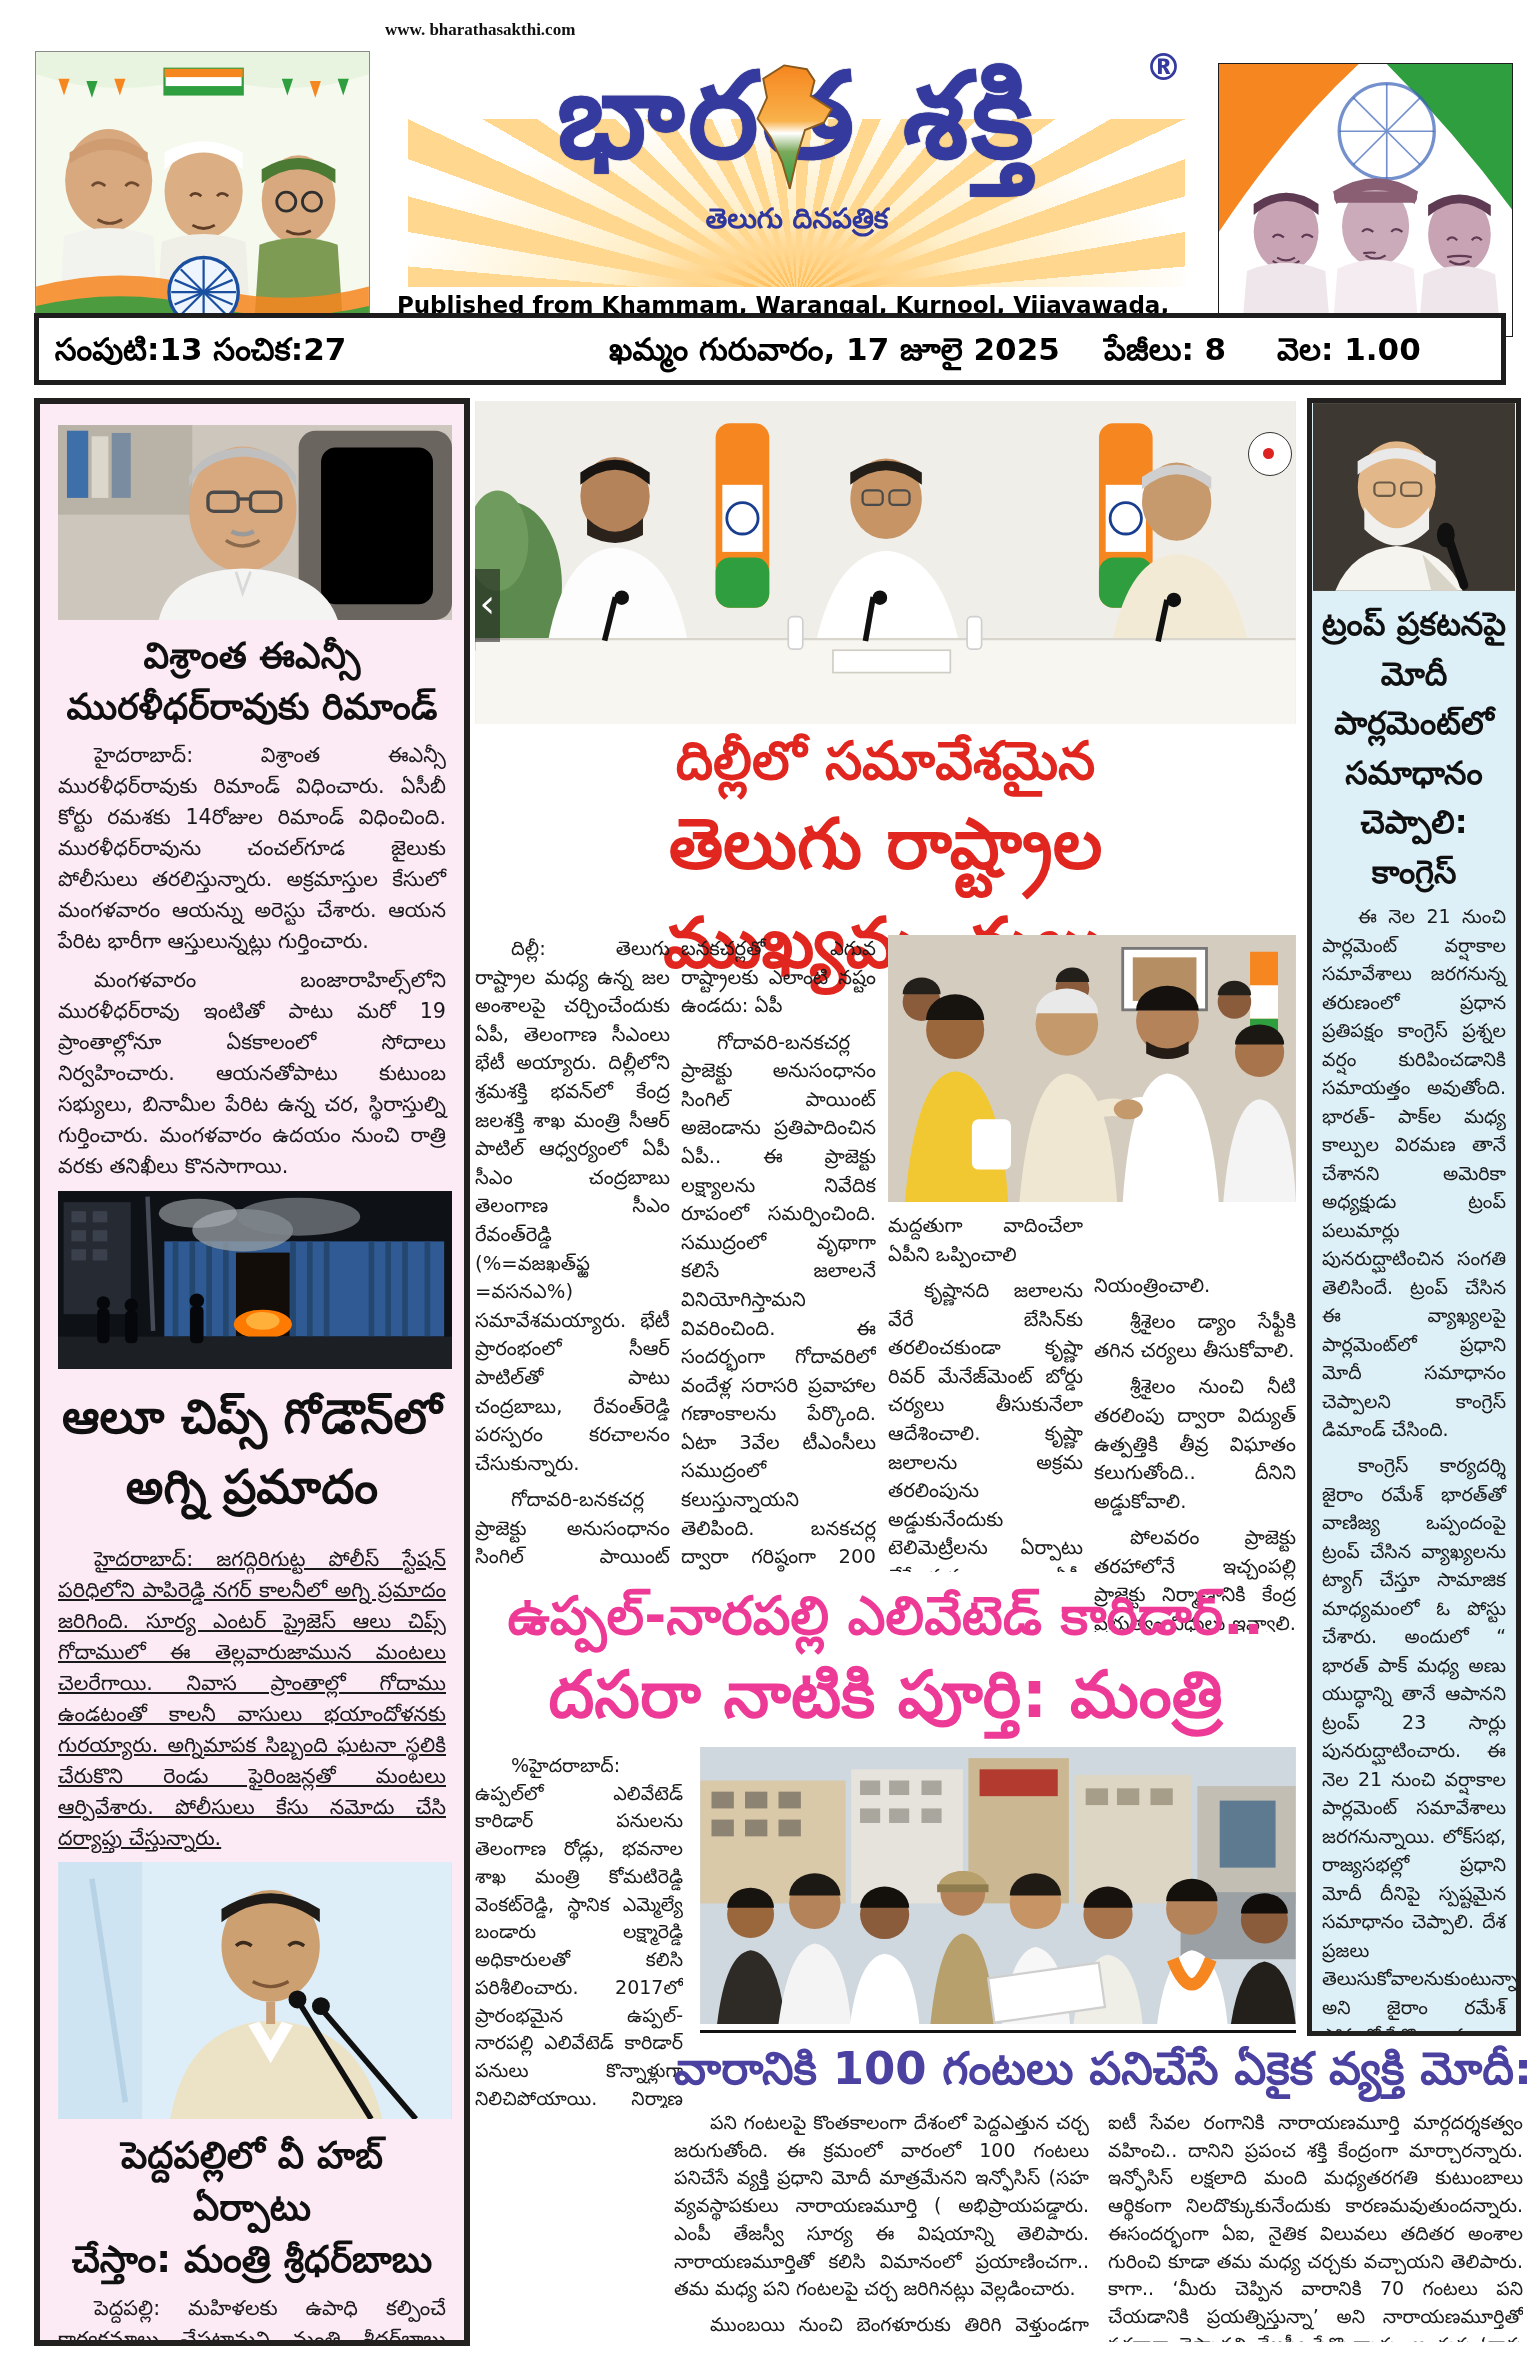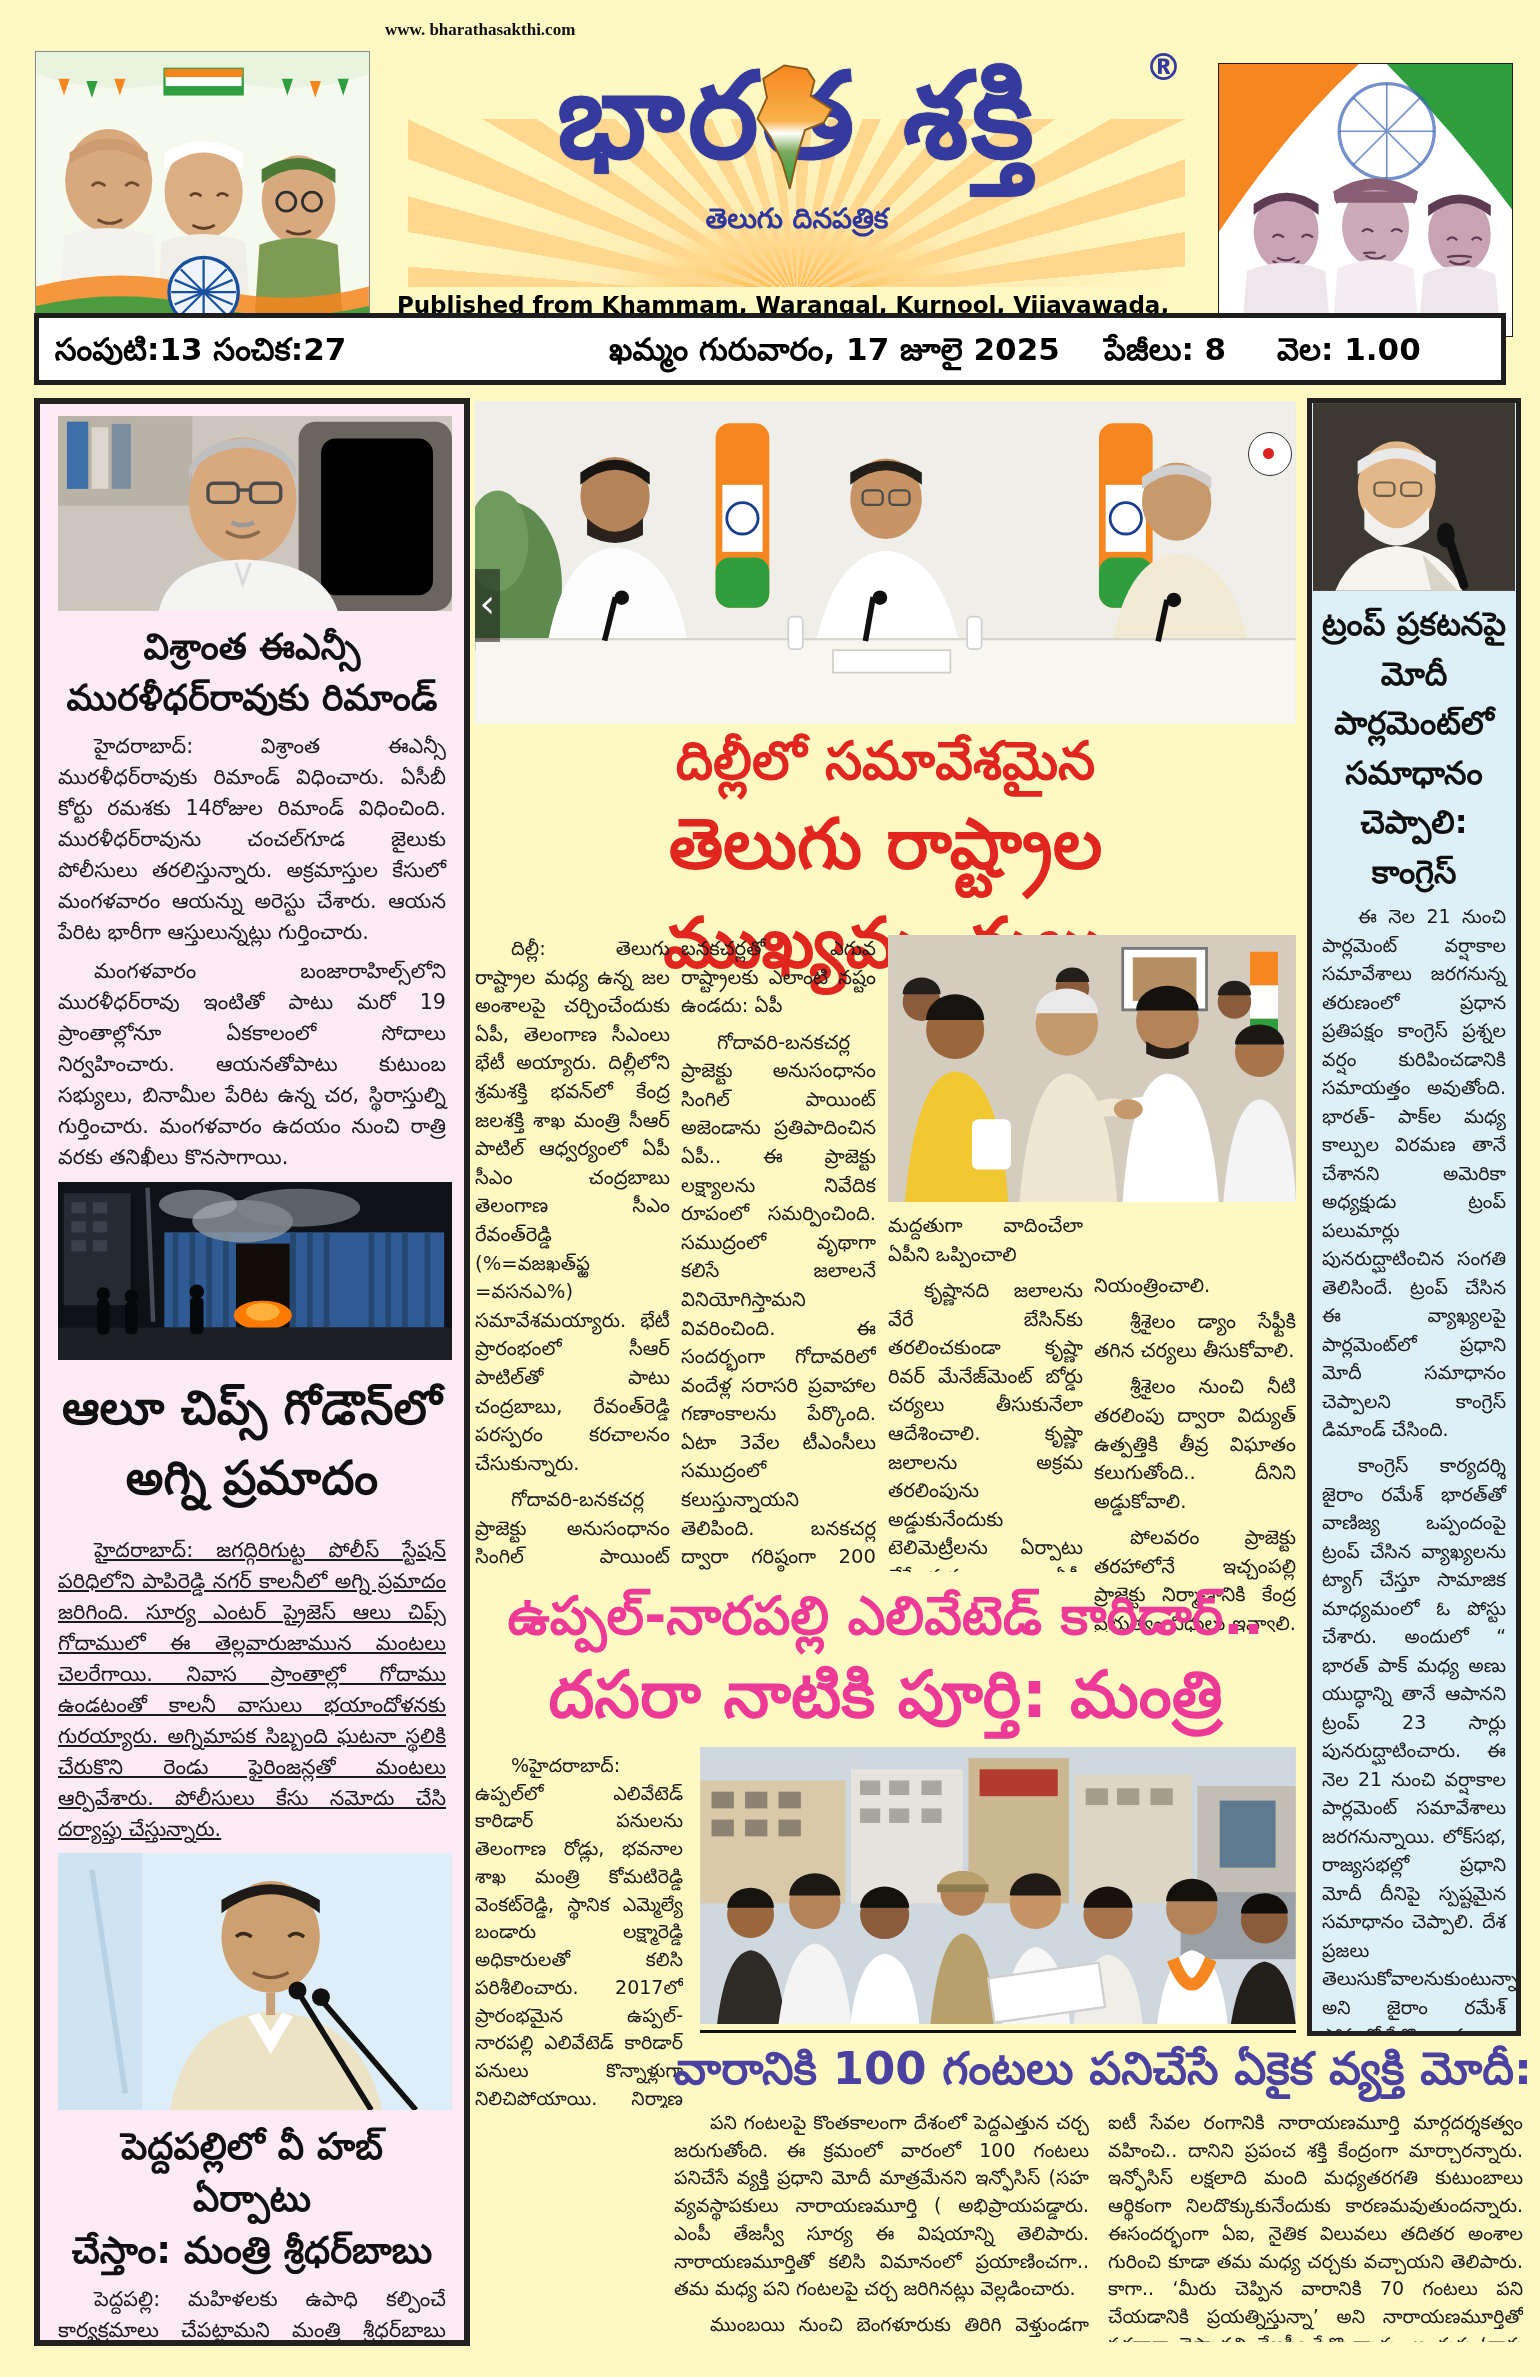--- a/index.html
+++ b/index.html
@@ -1,16 +1,16 @@
 <!DOCTYPE html>
 <html style="font-size:9px"><head>
 <meta charset="utf-8">
 <style>
   html,body{margin:0;padding:0;background:#888;}
-  #page{position:relative;width:1541px;height:2377px;background:#fef9c3;
+  #page{position:relative;width:1541px;height:2377px;background:#ffffff;
         font-family:"DejaVu Sans","Liberation Sans",sans-serif;color:#141414;overflow:hidden;}
   .abs{position:absolute;}
   .photo{overflow:hidden;background:#ddd;}
   .photo svg{display:block;width:100%;height:100%;}
   
   .url{font-family:"Liberation Serif",serif;font-weight:bold;font-size:17px;color:#101010;}
   .logo-wrap{left:386px;top:41px;width:822px;height:253px;text-align:center;}
   .rays{position:absolute;left:22.4px;top:78px;width:777px;height:168px;
         background:repeating-conic-gradient(from 245deg at 50% 108%, rgba(255,210,120,0) 0deg 5deg, #ffd78e 5deg 10deg),
                    radial-gradient(ellipse at 50% 110%, #ffb23e 0%, rgba(255,230,170,.65) 35%, rgba(255,255,255,0) 75%);}
@@ -19,21 +19,21 @@
   .reg{position:absolute;right:26px;top:4.5px;font-size:37px;color:#353b9e;font-weight:bold;}
   .logo-sub{position:absolute;left:0;top:161px;width:100%;font-size:28px;font-weight:bold;color:#2f379c;}
   .voice-bar{position:absolute;left:66px;top:197px;width:693px;height:32px;background:#353b9e;
              color:#ffffff;font-family:"Liberation Serif",serif;font-size:17px;letter-spacing:13.4px;
              line-height:32px;text-align:center;}
   .published{left:358px;top:292px;width:850px;text-align:center;font-size:23px;font-weight:bold;color:#000;}
   .datestrip{left:34px;top:313px;width:1472px;height:72px;border:5.6px solid #1d1d1d;box-sizing:border-box;background:#fff;}
   .datestrip span{position:absolute;top:13.4px;font-size:31px;font-weight:bold;color:#000;}
   
   .pinkbox{left:34px;top:398px;width:436px;height:1948px;background:#fcebf5;border:6.7px solid #232020;
-           box-sizing:border-box;padding:12px 18px;overflow:hidden;}
+           box-sizing:border-box;padding:21px 18px;overflow:hidden;}
   .bluebox{left:1307px;top:398px;width:214px;height:1638px;background:#def0f7;border:5.6px solid #232020;
            box-sizing:border-box;overflow:hidden;}
   
   .h-black{font-weight:bold;color:#101010;text-align:center;line-height:1.4;}
   .bodytxt p{margin:0 0 7.8px 0;text-align:justify;text-indent:36px;}
   .bodytxt p.noind{text-indent:0;}
   .lt-body{font-size:20.7px;line-height:1.5;color:#1a1a1a;}
   .c-col{font-size:19.6px;line-height:1.46;color:#1a1a1a;overflow:hidden;}
   .kicker-red{color:#e0261e;font-weight:bold;text-align:center;}
   .kicker-pink{color:#ee3a97;font-weight:bold;text-align:center;}

